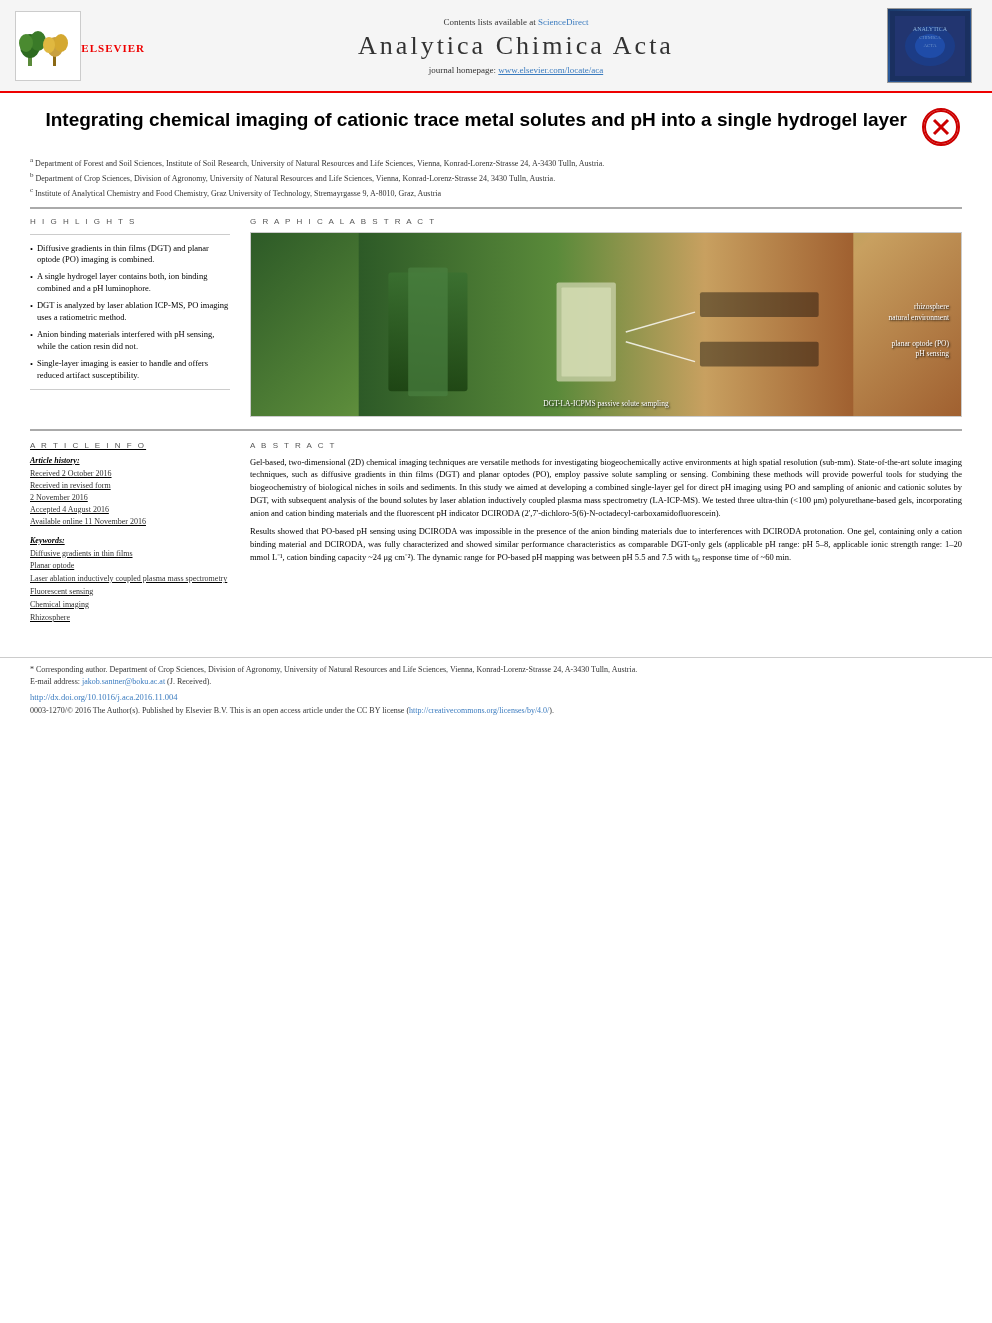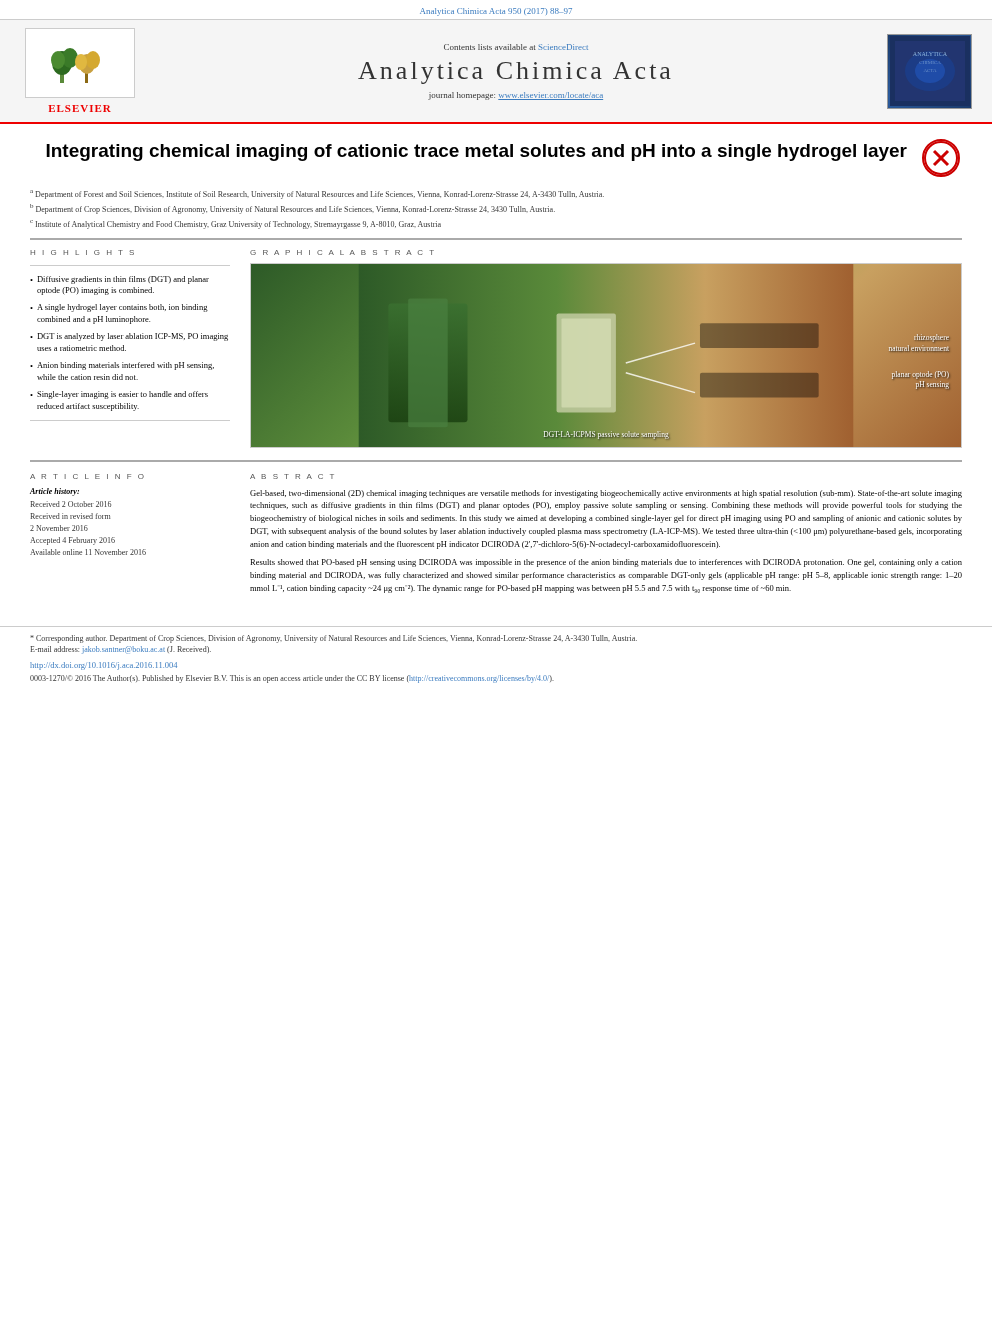--- a/index.html
+++ b/index.html
@@ -30,21 +30,21 @@
       display: flex;
       align-items: center;
       border-bottom: 2px solid #e00;
       padding: 8px 15px;
       gap: 10px;
       background: #f5f5f5;
     }
     .journal-header-left {
       width: 130px;
       display: flex;
-      flex-direction: column;
+      flex-direction: row;
       align-items: center;
     }
     .elsevier-logo {
       width: 110px;
       height: 70px;
       border: 1px solid #ccc;
       display: flex;
       align-items: center;
       justify-content: center;
       flex-direction: column;
@@ -234,20 +234,21 @@
     }
     
     .bottom-two-col {
       display: flex;
       gap: 20px;
       margin-top: 10px;
     }
     .article-info-col {
       width: 200px;
       flex-shrink: 0;
+      text-decoration: underline;
     }
     .abstract-col {
       flex: 1;
     }
     .article-info-section {
       margin-bottom: 8px;
     }
     .ai-label {
       font-size: 8px;
       font-style: italic;
@@ -308,23 +309,20 @@
     .tree-svg {
       width: 60px;
       height: 50px;
     }
   </style>
 </head>
 <body>
 
 <div class="page">
 
-  <div class="journal-bar">
-    <span>Analytica Chimica Acta 950 (2017) 88–97</span>
-  </div>
 
   <div class="journal-header">
     <div class="journal-header-left">
       <div class="elsevier-logo">
         <svg class="tree-svg" viewBox="0 0 60 50">
           <rect x="10" y="30" width="4" height="15" fill="#5a8a3a"></rect>
           <ellipse cx="12" cy="25" rx="10" ry="12" fill="#2d6a20"></ellipse>
           <ellipse cx="20" cy="20" rx="8" ry="10" fill="#3a7a28"></ellipse>
           <ellipse cx="8" cy="22" rx="7" ry="9" fill="#4a8a30"></ellipse>
           <rect x="35" y="32" width="3" height="13" fill="#8b6914"></rect>
@@ -477,22 +475,33 @@
 
     <div class="bottom-two-col">
 
       <div class="article-info-col">
         <div class="section-heading">A R T I C L E   I N F O</div>
         <div class="article-info-section">
           <div class="ai-label">Article history:</div>
           <div class="ai-row">Received 2 October 2016</div>
           <div class="ai-row">Received in revised form</div>
           <div class="ai-row">2 November 2016</div>
-          <div class="ai-row">Accepted 4 February 2016</div>
+          <div class="ai-row">Accepted 4 August 2016</div>
           <div class="ai-row">Available online 11 November 2016</div>
+        </div>
+        <div class="article-info-section">
+          <div class="ai-label">Keywords:</div>
+          <ul class="keywords-list">
+            <li>Diffusive gradients in thin films</li>
+            <li>Planar optode</li>
+            <li>Laser ablation inductively coupled plasma mass spectrometry</li>
+            <li>Fluorescent sensing</li>
+            <li>Chemical imaging</li>
+            <li>Rhizosphere</li>
+          </ul>
         </div>
       </div>
 
       <div class="abstract-col">
         <div class="section-heading">A B S T R A C T</div>
         <div class="abstract-text">
           <p>Gel-based, two-dimensional (2D) chemical imaging techniques are versatile methods for investigating biogeochemically active environments at high spatial resolution (sub-mm). State-of-the-art solute imaging techniques, such as diffusive gradients in thin films (DGT) and planar optodes (PO), employ passive solute sampling or sensing. Combining these methods will provide powerful tools for studying the biogeochemistry of biological niches in soils and sediments. In this study we aimed at developing a combined single-layer gel for direct pH imaging using PO and sampling of anionic and cationic solutes by DGT, with subsequent analysis of the bound solutes by laser ablation inductively coupled plasma mass spectrometry (LA-ICP-MS). We tested three ultra-thin (&lt;100 μm) polyurethane-based gels, incorporating anion and cation binding materials and the fluorescent pH indicator DCIRODA (2',7'-dichloro-5(6)-N-octadecyl-carboxamidofluorescein).</p>
           <p>Results showed that PO-based pH sensing using DCIRODA was impossible in the presence of the anion binding materials due to interferences with DCIRODA protonation. One gel, containing only a cation binding material and DCIRODA, was fully characterized and showed similar performance characteristics as comparable DGT-only gels (applicable pH range: pH 5–8, applicable ionic strength range: 1–20 mmol L⁻¹, cation binding capacity ~24 μg cm⁻²). The dynamic range for PO-based pH mapping was between pH 5.5 and 7.5 with t₉₀ response time of ~60 min.</p>
         </div>
       </div>

